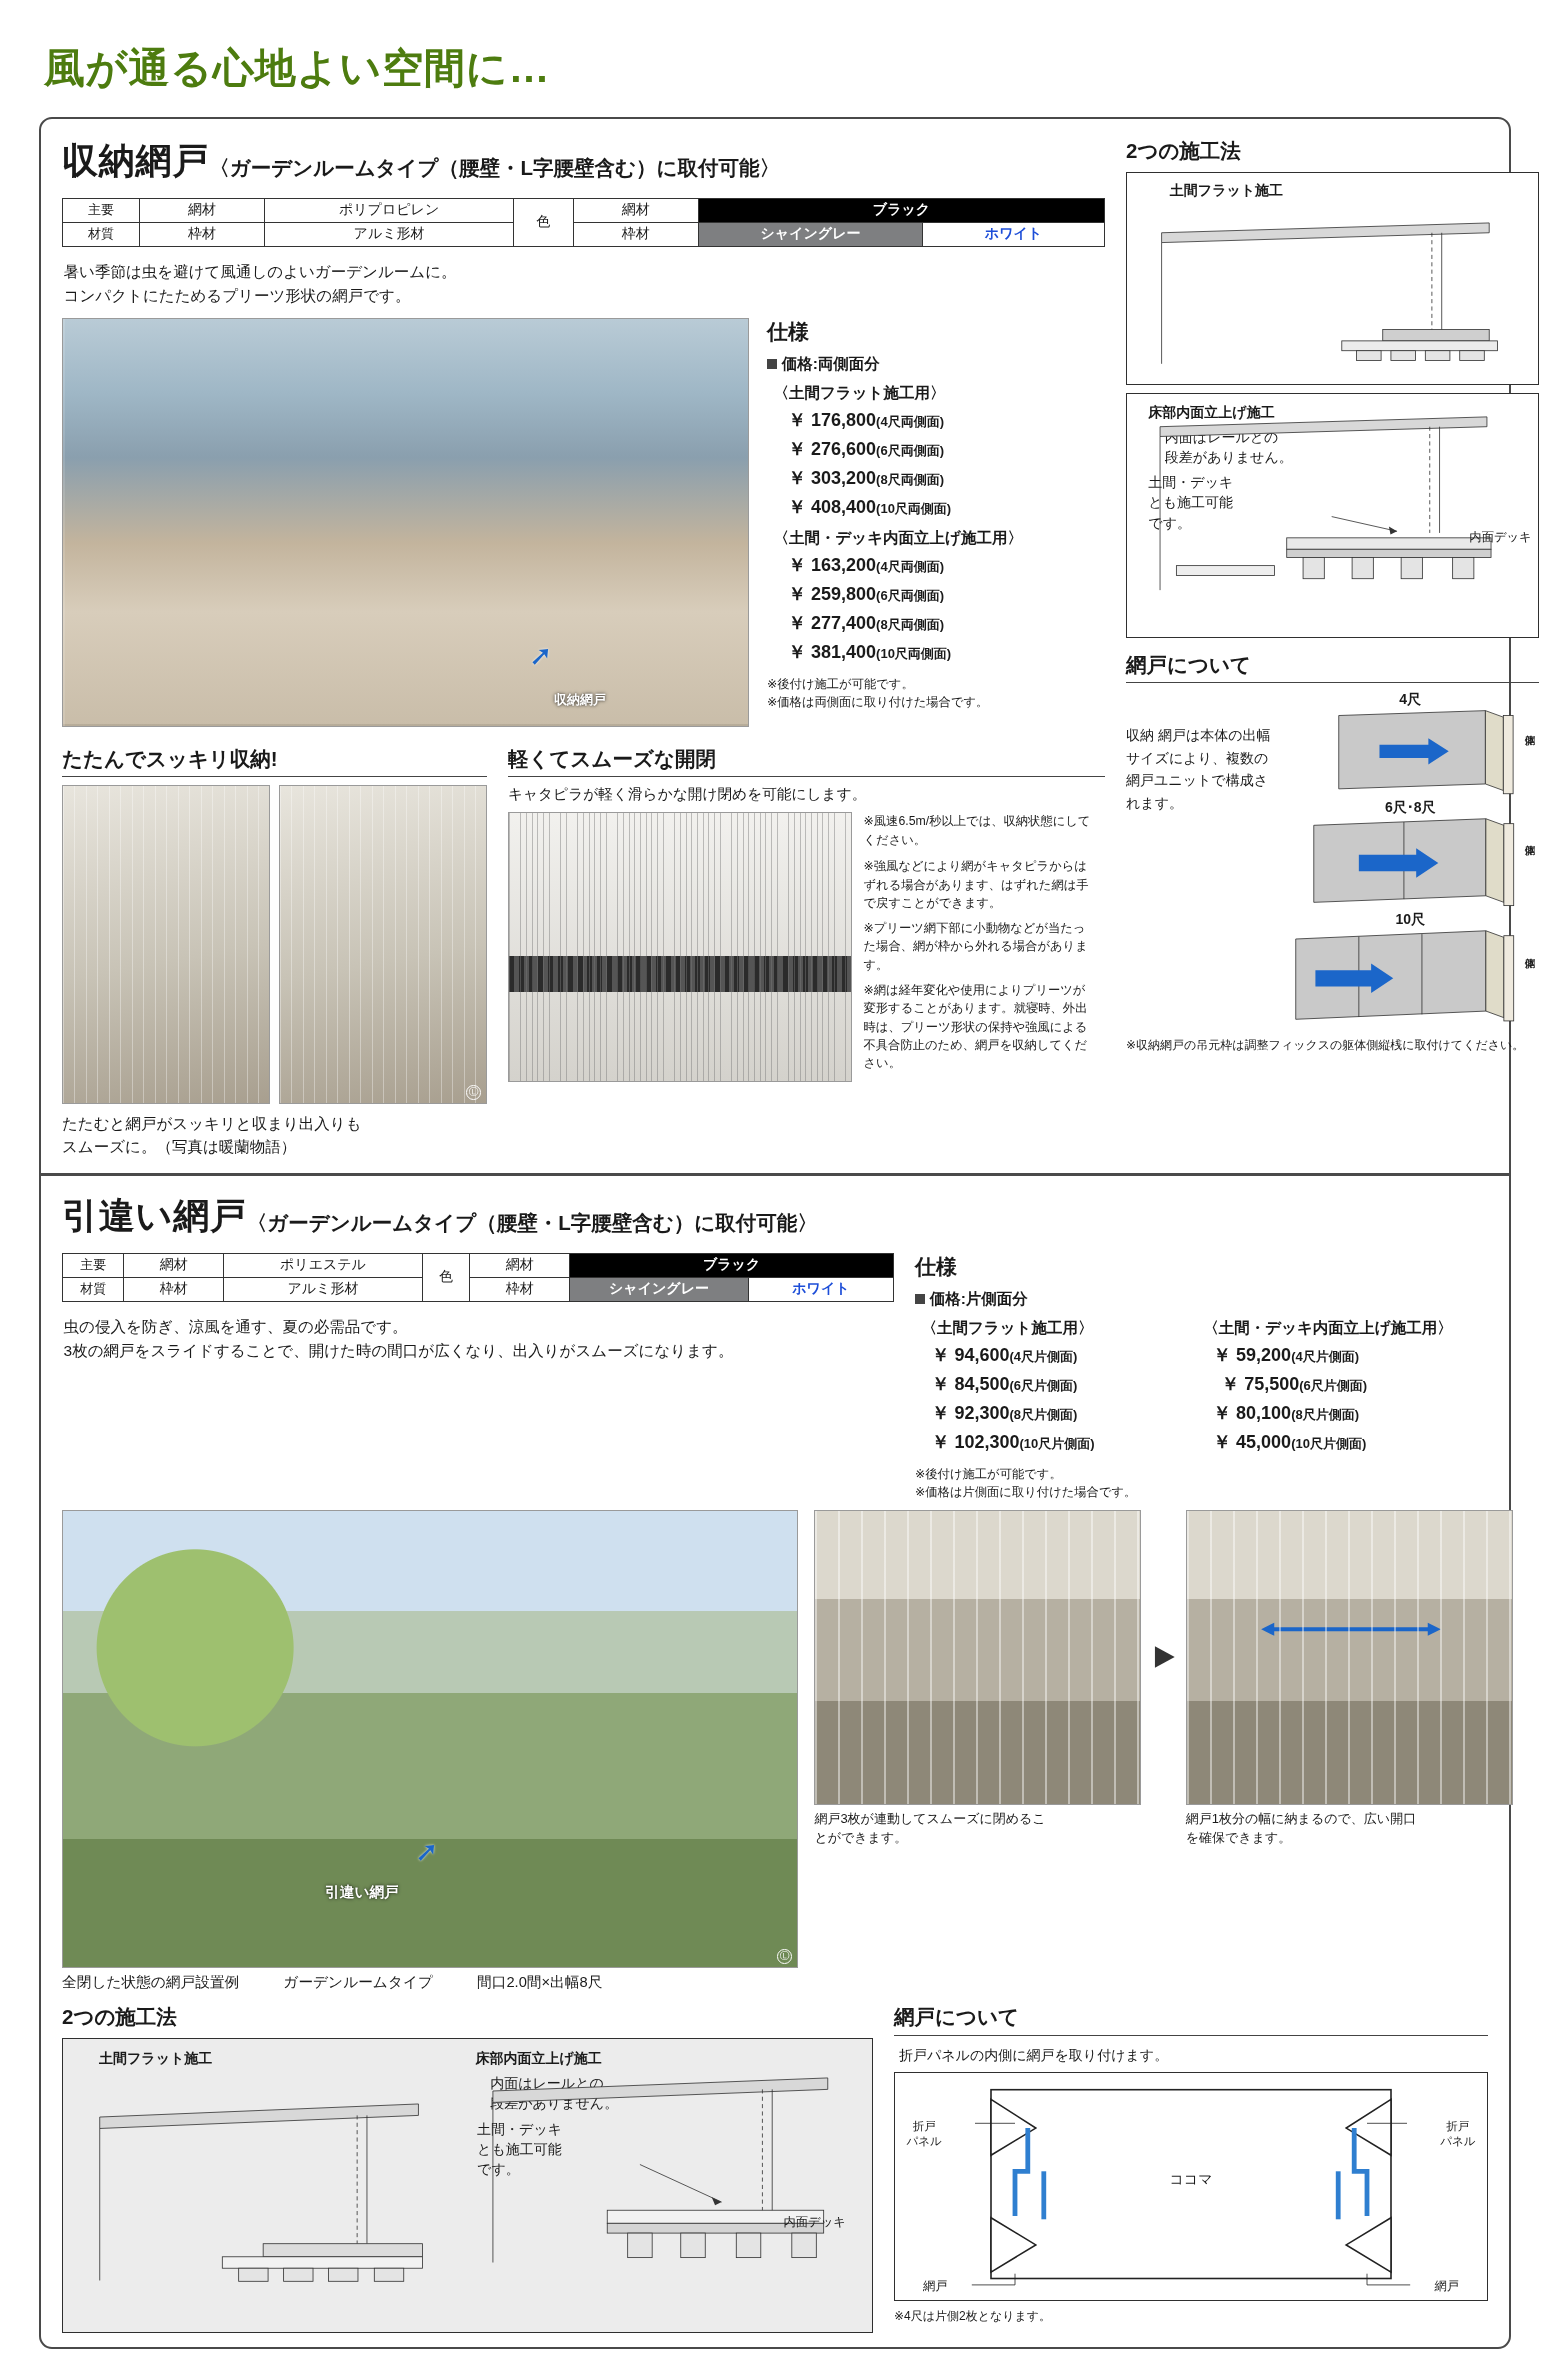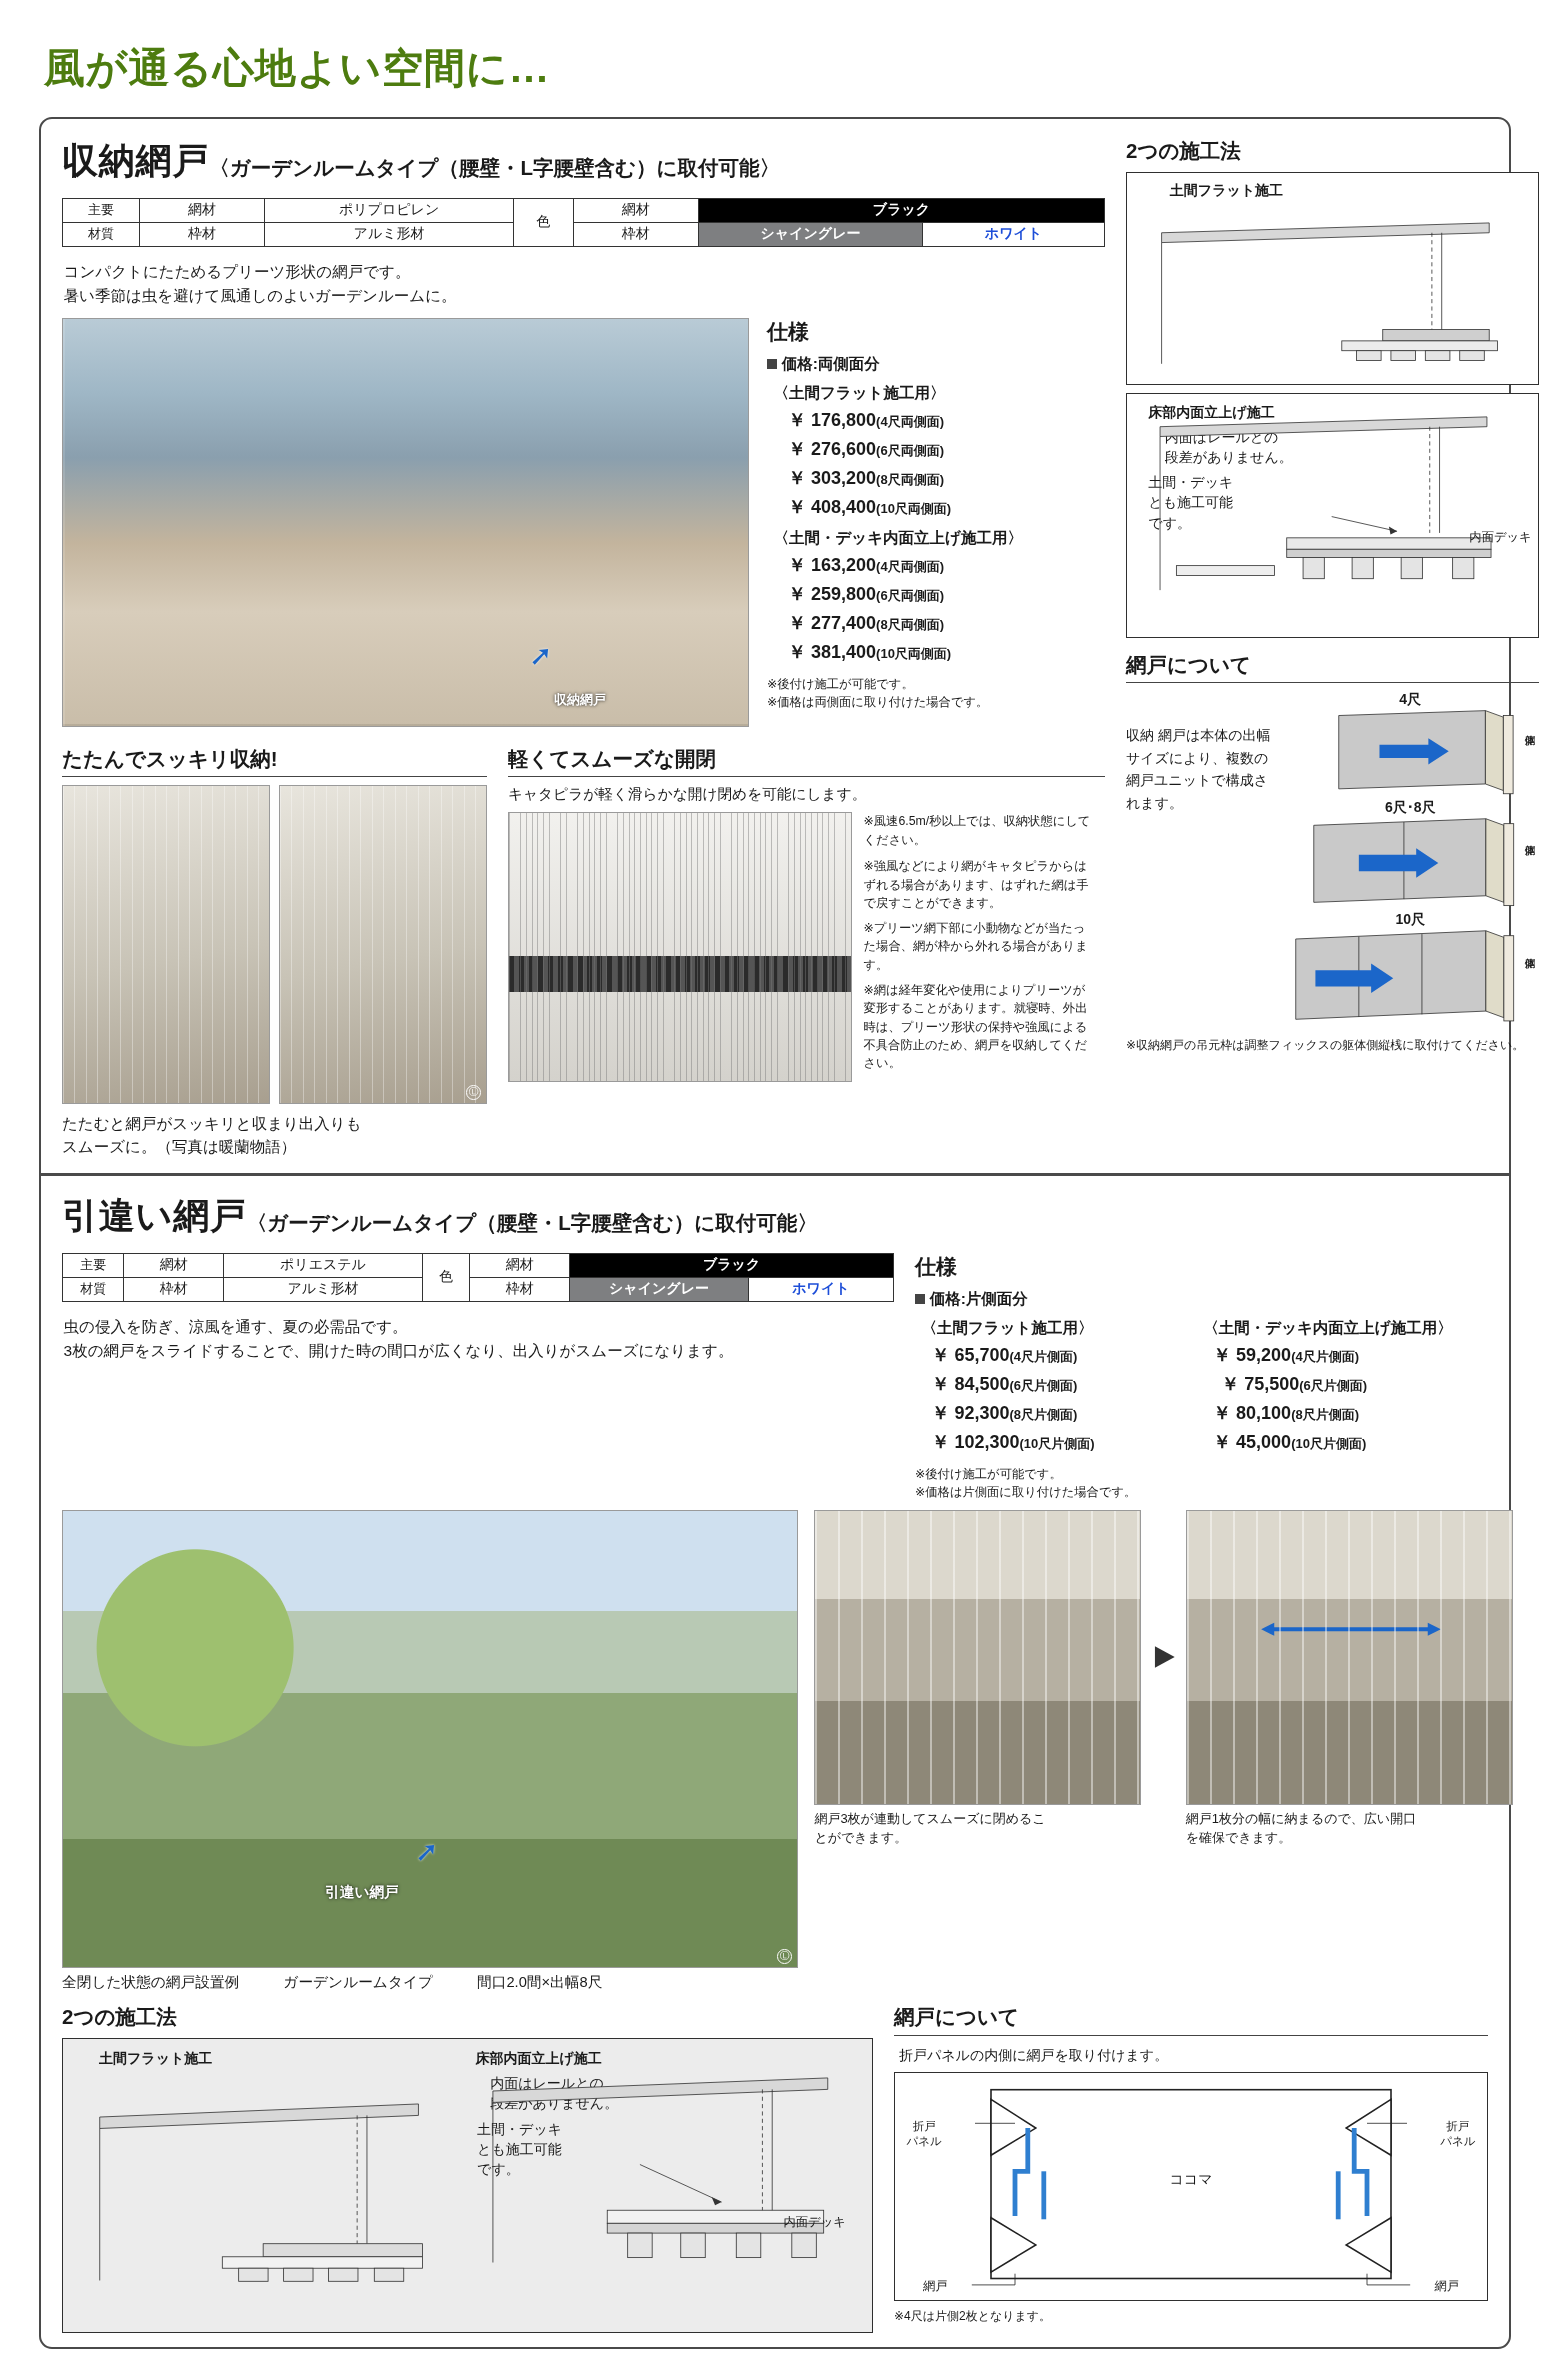--- a/index.html
+++ b/index.html
@@ -169,22 +169,22 @@
             <td class="k">枠材</td>
             <td class="v">アルミ形材</td>
             <td class="k">枠材</td>
             <td class="gray" style="width:90px">シャイングレー</td>
             <td class="white" style="width:90px">ホワイト</td>
           </tr>
         </tbody>
           </table>
 
         <div class="lead">
+          <div>暑い季節は虫を避けて風通しのよいガーデンルームに。</div>
           <div>コンパクトにたためるプリーツ形状の網戸です。</div>
-          <div>暑い季節は虫を避けて風通しのよいガーデンルームに。</div>
         </div>
 
         <div class="row" style="gap:18px;">
           <div class="photo ph-room" style="width:687px;height:409px;border:0.8px solid #9a9a9a;">
             <div class="arrow-blue" style="left:466px;top:323px;">➚</div>
             <div class="cap-in" style="left:491px;top:372px;">収納網戸</div>
           </div>
 
           <div class="col" style="width:327px;">
             <div class="spec-h">仕様</div>
@@ -415,21 +415,21 @@
             <span class="sq"></span>
             <span>価格:片側面分</span>
           </div>
           <div class="row" style="gap:14.7px;">
             <div style="width:270px;" class="spec-sub">〈土間フラット施工用〉</div>
             <div style="width:295px;" class="spec-sub">〈土間・デッキ内面立上げ施工用〉</div>
           </div>
 
           <div class="row" style="gap:14.7px;">
             <div class="price-line" style="width:270px;margin-left:16.4px;">
-              <span>￥  65,700</span><span class="small">(4尺片側面)</span>
+              <span>￥  94,600</span><span class="small">(4尺片側面)</span>
             </div>
             <div class="price-line" style="width:278px;margin-left:0;">
               <span>￥ 59,200</span><span class="small">(4尺片側面)</span>
             </div>
           </div>
           <div class="row" style="gap:14.7px;">
             <div class="price-line" style="width:270px;margin-left:16.4px;">
               <span>￥  84,500</span><span class="small">(6尺片側面)</span>
             </div>
             <div class="price-line" style="width:278px;margin-left:16px;">

